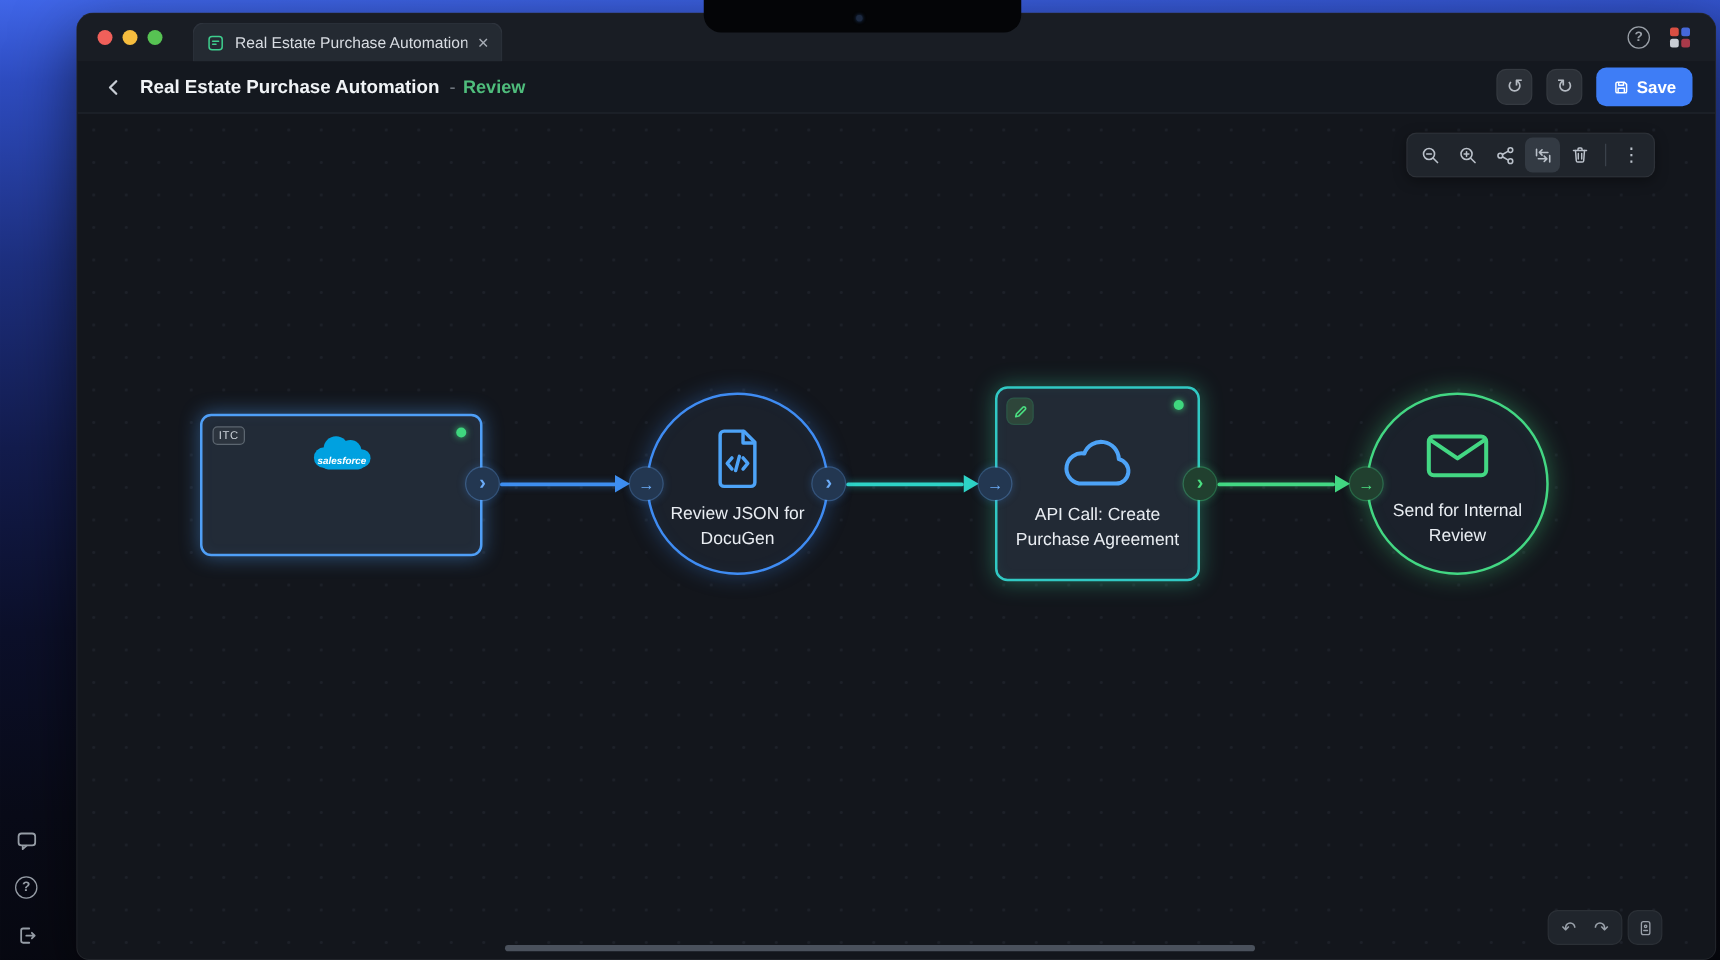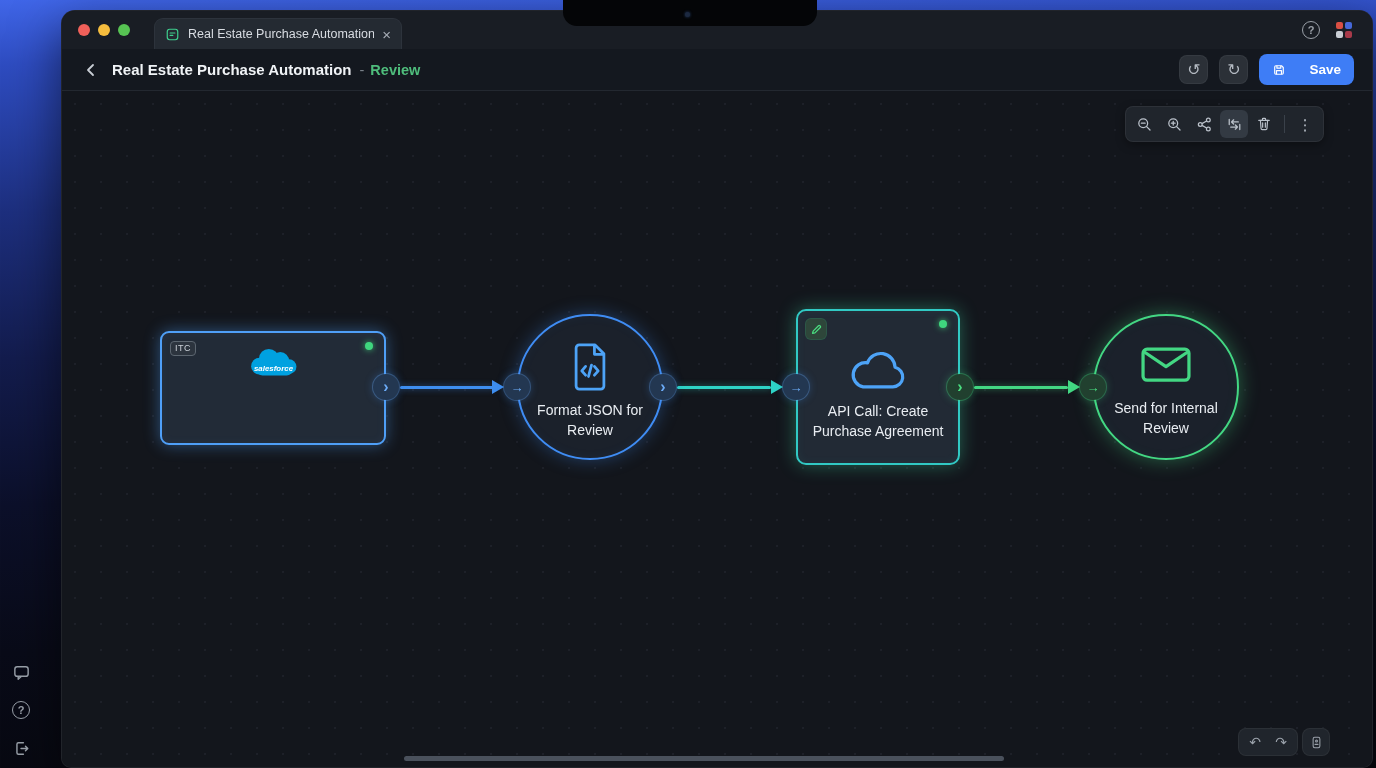--- a/index.html
+++ b/index.html
@@ -49,21 +49,21 @@
     padding:0 18px; }
   .back-btn { background:none; border:none; color:#c8cdd4; cursor:pointer; width:22px; height:22px;
     display:flex; align-items:center; justify-content:center; }
   .flow-title { margin-left:10px; font-size:15px; font-weight:700; color:#f0f3f6; }
   .flow-sep { margin-left:8px; font-size:14.5px; color:#7a8189; }
   .flow-status { margin-left:6px; font-size:14.5px; font-weight:600; color:#4fbd7c; }
   .header-right { margin-left:auto; display:flex; align-items:center; gap:11px; }
   .hbtn { width:29px; height:29px; border-radius:8px; background:#2b3037; border:1px solid rgba(255,255,255,.05);
     color:#b4bac2; font-size:16px; line-height:1; display:flex; align-items:center; justify-content:center; cursor:pointer; }
   .save-btn { height:31px; padding:0 13px; border-radius:8px; background:#3e7df6; border:none; color:#fff;
-    display:flex; align-items:center; gap:23px; font-size:13.5px; font-weight:600; cursor:pointer; }
+    display:flex; align-items:center; gap:5px; font-size:13.5px; font-weight:600; cursor:pointer; }
 
   
   .canvas { position:absolute; top:80px; left:0; right:0; bottom:0; background:#13161c; overflow:hidden;
     background-image:radial-gradient(rgba(160,175,205,.07) 1px, transparent 1.3px); background-size:26px 26px; }
 
   .canvas-toolbar { position:absolute; top:15px; right:48px; height:36px; background:#20252c;
     border:1px solid rgba(255,255,255,.06); border-radius:8px; display:flex; align-items:center;
     padding:0 4px; gap:2px; box-shadow:0 3px 10px rgba(0,0,0,.35); z-index:20; }
   .tbtn { width:28px; height:28px; border:none; background:none; border-radius:6px; color:#bac1ca;
     display:flex; align-items:center; justify-content:center; cursor:pointer; }
@@ -280,21 +280,21 @@
       </div>
 
       <div class="node node-circle node-c2">
         <svg class="node-icon-blue" width="44" height="48" viewBox="0 0 34 38" fill="none" stroke="currentColor" stroke-width="2.2" stroke-linecap="round" stroke-linejoin="round">
           <path d="M6 4 a2.5 2.5 0 0 1 2.5 -2.5 H21 L28 8.5 V34 a2.5 2.5 0 0 1 -2.5 2.5 h-17 A2.5 2.5 0 0 1 6 34 z"></path>
           <path d="M20.5 1.8 V9 h7"></path>
           <path d="M13.5 18.5 L10.5 22 L13.5 25.5"></path>
           <path d="M20.5 18.5 L23.5 22 L20.5 25.5"></path>
           <path d="M18.2 17.5 L15.8 26.5"></path>
         </svg>
-        <div class="node-title">Format JSON for Review</div>
+        <div class="node-title">Review JSON for DocuGen</div>
       </div>
 
       <div class="node node-rect3">
         <span class="edit-badge">
           <svg width="11" height="11" viewBox="0 0 14 14" fill="none" stroke="#4ade80" stroke-width="1.6" stroke-linecap="round" stroke-linejoin="round">
             <path d="M2 12 l.7 -3 L9.5 2.2 a1.3 1.3 0 0 1 1.85 0 l.45 .45 a1.3 1.3 0 0 1 0 1.85 L5 11.3 z"></path>
           </svg>
         </span>
         <span class="status-dot"></span>
         <svg class="node-icon-blue" width="62" height="42" viewBox="0 0 50 34" fill="none" stroke="currentColor" stroke-width="2.6" stroke-linecap="round" stroke-linejoin="round">

